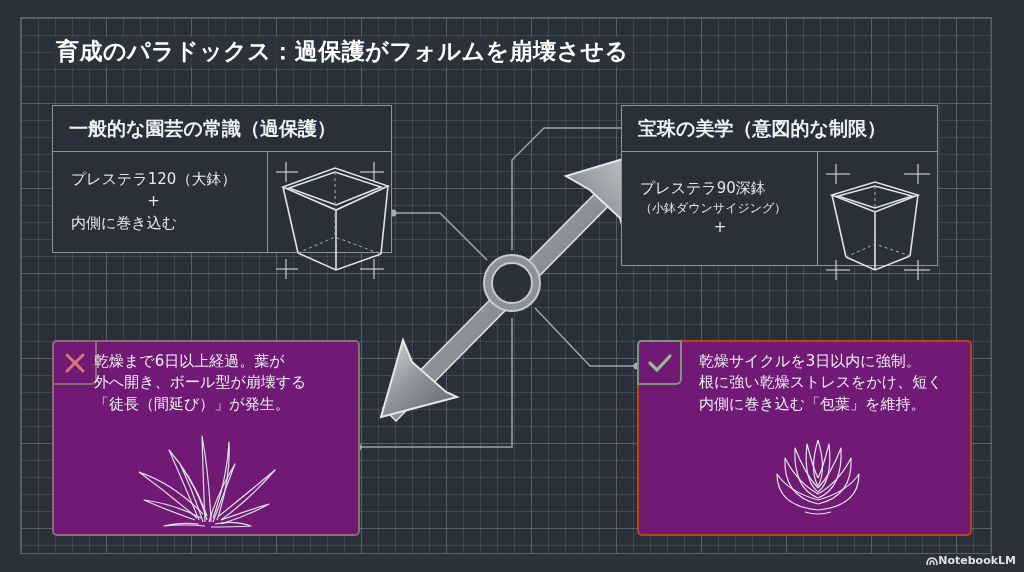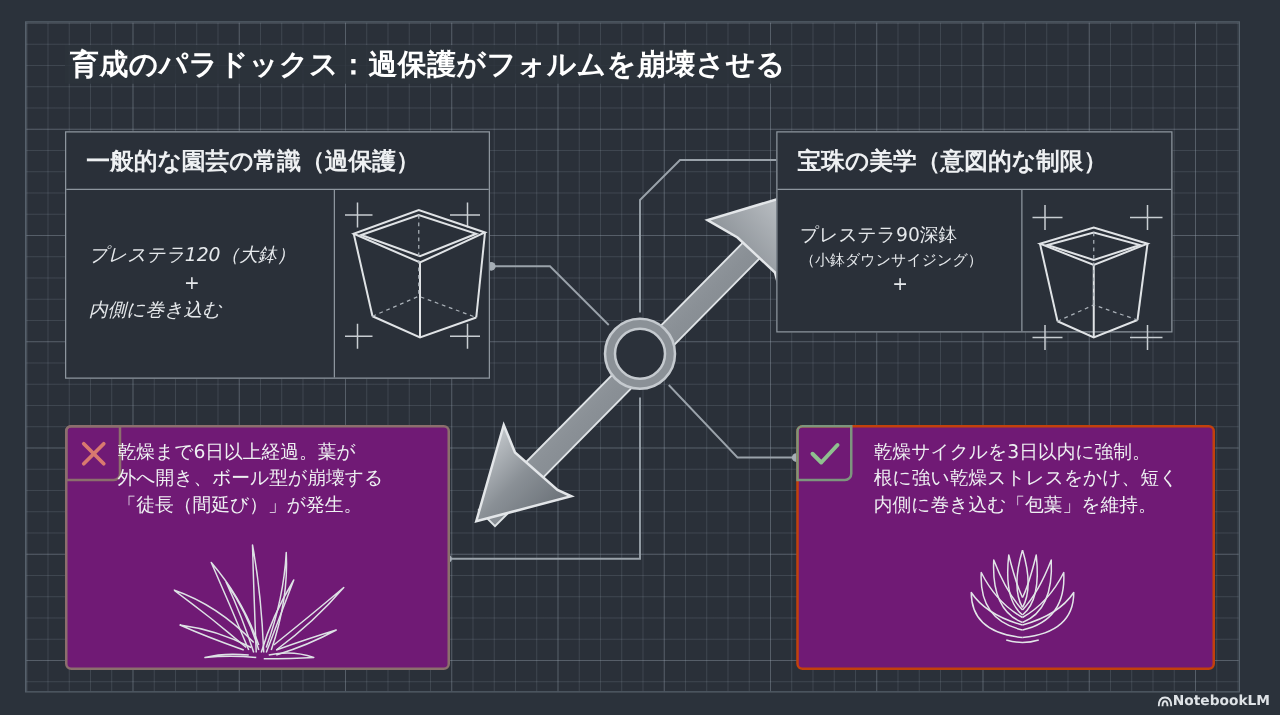--- a/index.html
+++ b/index.html
@@ -123,23 +123,23 @@
 
     <polygon points="381,417 403,340 412,362 446,392 457,397" fill="url(#metal)" stroke="#e3e6e9" stroke-width="2"></polygon>
 
     <circle cx="512" cy="283" r="28" fill="#8b9197" stroke="#c5cacf" stroke-width="2"></circle>
     <circle cx="512" cy="283" r="20" fill="#2b313a" stroke="#c5cacf" stroke-width="2"></circle>
   </g>
 </svg>
 
 <div class="title">育成のパラドックス：過保護がフォルムを崩壊させる</div>
 
-<div class="panel" style="left:52px; top:105px; width:340px; height:198px;">
+<div class="panel" style="left:52px; top:105px; width:340px; height:148px;">
   <div class="head">一般的な園芸の常識（過保護）</div>
-  <div class="body-text" style="width:215px; padding-left:18px;font-style:italic;">
+  <div class="body-text" style="width:215px; padding-left:18px;">
     <div>プレステラ120（大鉢）</div>
     <div class="plus" style="width:165px;">+</div>
     <div>内側に巻き込む</div>
   </div>
   <div class="illus" style="width:124px;">
     <svg width="124" height="132" viewBox="0 0 124 132">
       <g stroke="#c8cdd2" stroke-width="1.2" fill="none">
         <line x1="8" y1="20" x2="30" y2="20"></line>
           <line x1="18" y1="10" x2="18" y2="30"></line>
         <line x1="92" y1="20" x2="116" y2="20"></line>

